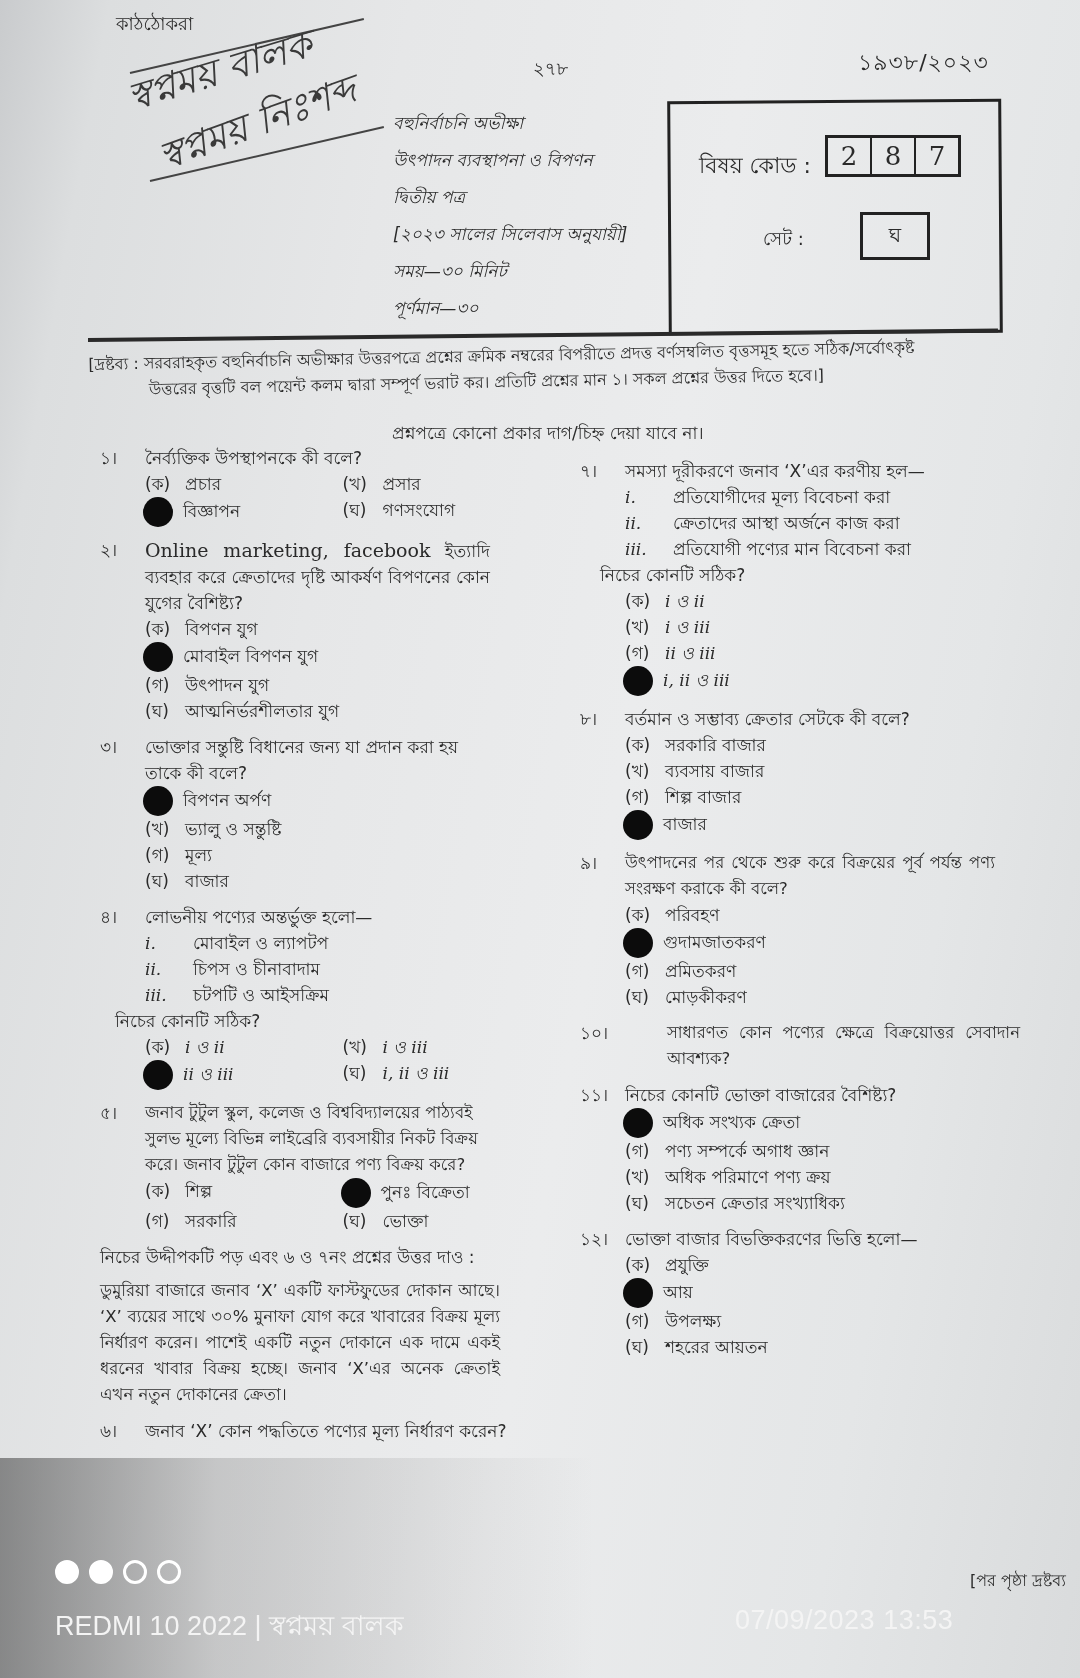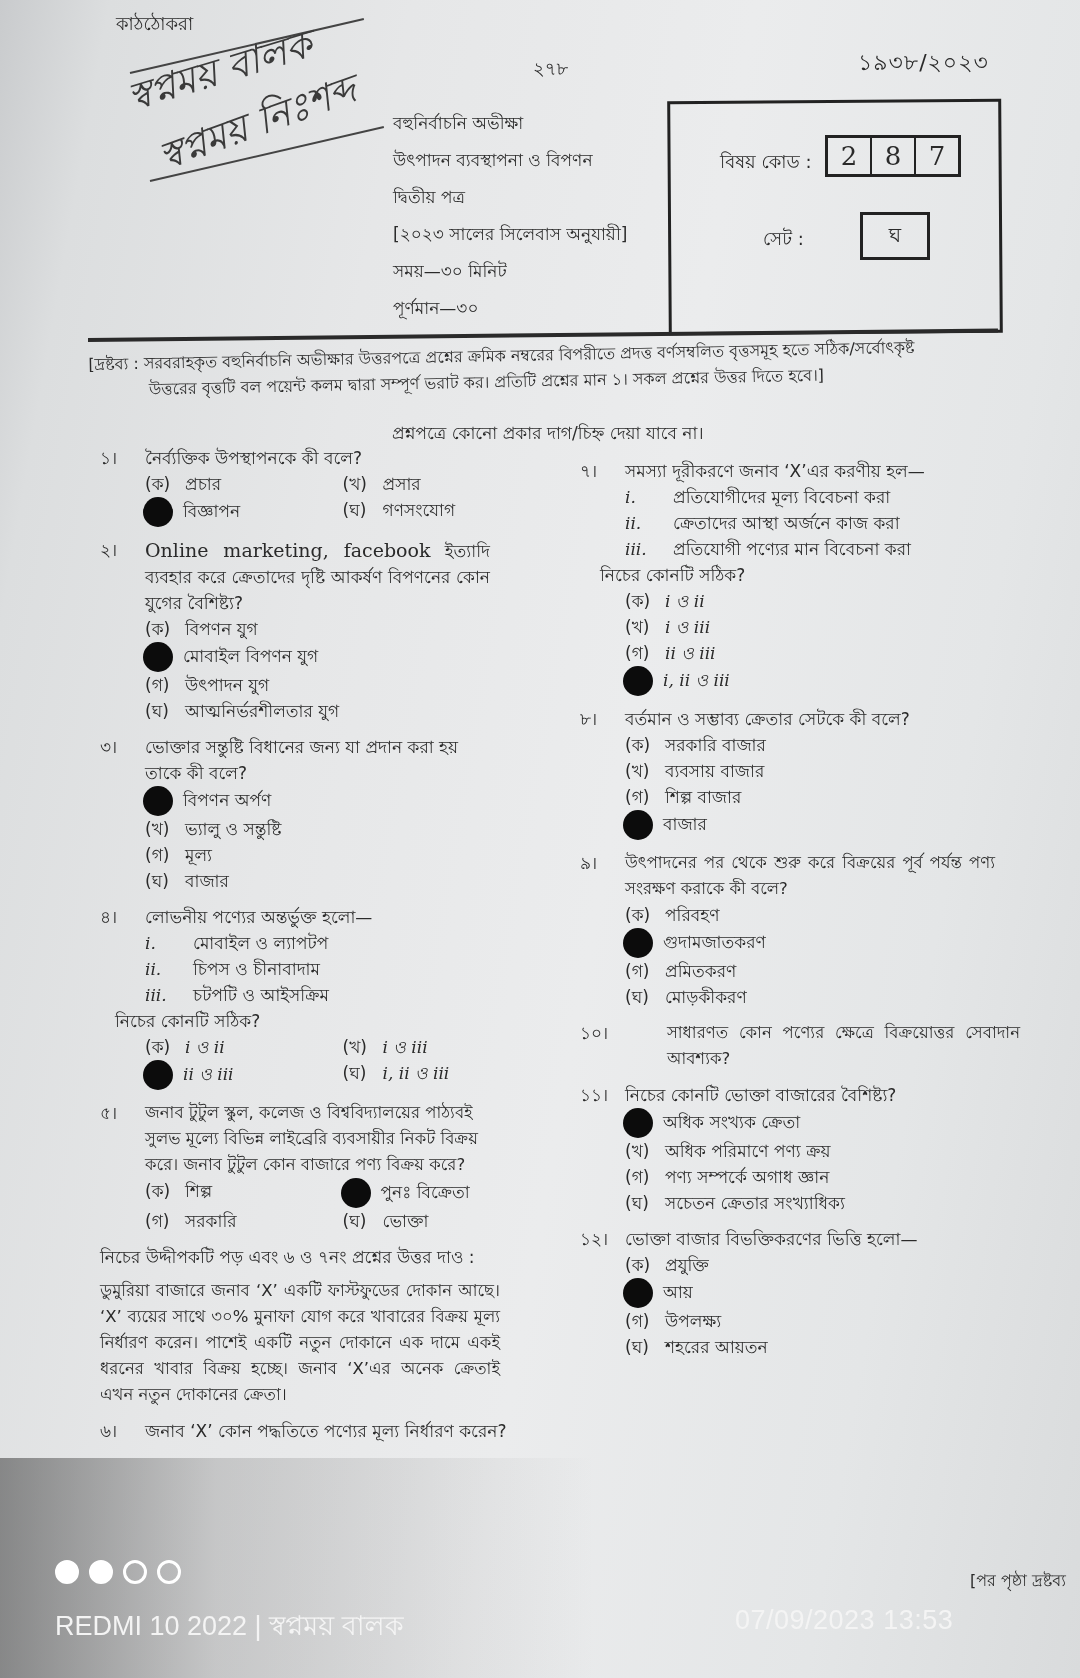--- a/index.html
+++ b/index.html
@@ -24,27 +24,27 @@
   .handwriting {
     font-family: "DejaVu Serif", serif; font-style:italic;
     font-size:38px; color:#3a3a3a;
   }
   .hw1 { left:120px; top:70px; transform:rotate(-17deg); transform-origin:left top; }
   .hw2 { left:150px; top:130px; transform:rotate(-20deg); transform-origin:left top; }
   .hw-line1 { left:130px; top:72px; width:240px; height:2px; background:#444; transform:rotate(-13deg); transform-origin:left; }
   .hw-line2 { left:150px; top:180px; width:240px; height:2px; background:#444; transform:rotate(-13deg); transform-origin:left; }
 
   .header-lines { left:393px; top:105px; font-size:17px; }
-  .header-lines div { height:37px; line-height:37px; }
+  .header-lines div { height:37px; line-height:37px;font-style:italic; }
 
   .code-box {
     left:668px; top:100px; width:328px; height:228px;
     border:3px solid #222; transform:rotate(-0.4deg);
   }
-  .code-label { left:720px; top:148px; font-size:18px; }
+  .code-label { left:699px; top:148px; font-size:22px; }
   .code-cells { left:825px; top:135px; display:flex; border:3px solid #222; }
   .code-cell {
     width:42px; height:36px; display:flex; align-items:center; justify-content:center;
     font-family:"DejaVu Serif", serif; font-size:26px; border-right:2px solid #222;
   }
   .code-cell:last-child { border-right:none; }
   .set-label { left:763px; top:225px; font-size:18px; }
   .set-box {
     left:860px; top:212px; width:64px; height:42px; border:3px solid #222;
     display:flex; align-items:center; justify-content:center; font-size:20px;
@@ -257,22 +257,22 @@
     <div style="display:flex;gap:44px;">
       <span class="q-num txt">১০।</span>
       <div class="wrap" style="width:370px; font-size:16.5px; line-height:26px; text-align:justify;">সাধারণত কোন পণ্যের ক্ষেত্রে বিক্রয়োত্তর সেবাদান আবশ্যক?</div>
     </div>
   </div>
 
   <div class="block">
     <div class="txt"><span class="q-num">১১।</span><span>নিচের কোনটি ভোক্তা বাজারের বৈশিষ্ট্য?</span></div>
     <div class="indent">
       <div class="opt"><span class="filled"></span><span>অধিক সংখ্যক ক্রেতা</span></div>
+      <div class="opt"><span class="opt-label">(গ)</span><span>পণ্য সম্পর্কে অগাধ জ্ঞান</span></div>
       <div class="opt"><span class="opt-label">(খ)</span><span>অধিক পরিমাণে পণ্য ক্রয়</span></div>
-      <div class="opt"><span class="opt-label">(গ)</span><span>পণ্য সম্পর্কে অগাধ জ্ঞান</span></div>
       <div class="opt"><span class="opt-label">(ঘ)</span><span>সচেতন ক্রেতার সংখ্যাধিক্য</span></div>
     </div>
   </div>
 
   <div class="block">
     <div class="txt"><span class="q-num">১২।</span><span>ভোক্তা বাজার বিভক্তিকরণের ভিত্তি হলো—</span></div>
     <div class="indent">
       <div class="opt"><span class="opt-label">(ক)</span><span>প্রযুক্তি</span></div>
       <div class="opt"><span class="filled"></span><span>আয়</span></div>
       <div class="opt"><span class="opt-label">(গ)</span><span>উপলক্ষ্য</span></div>

